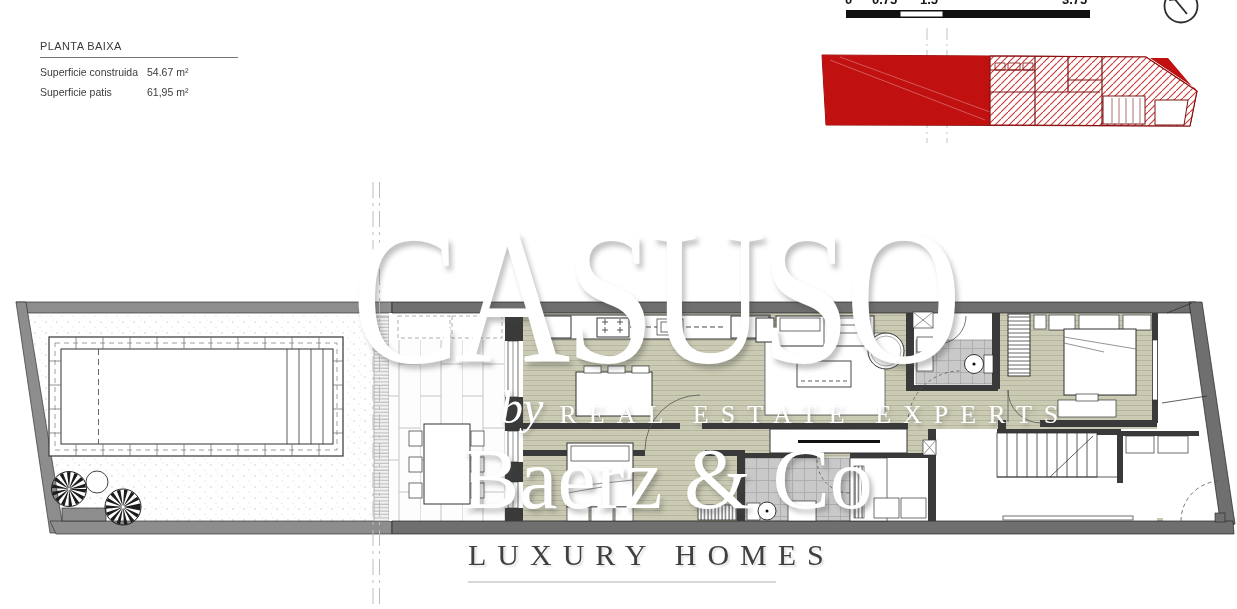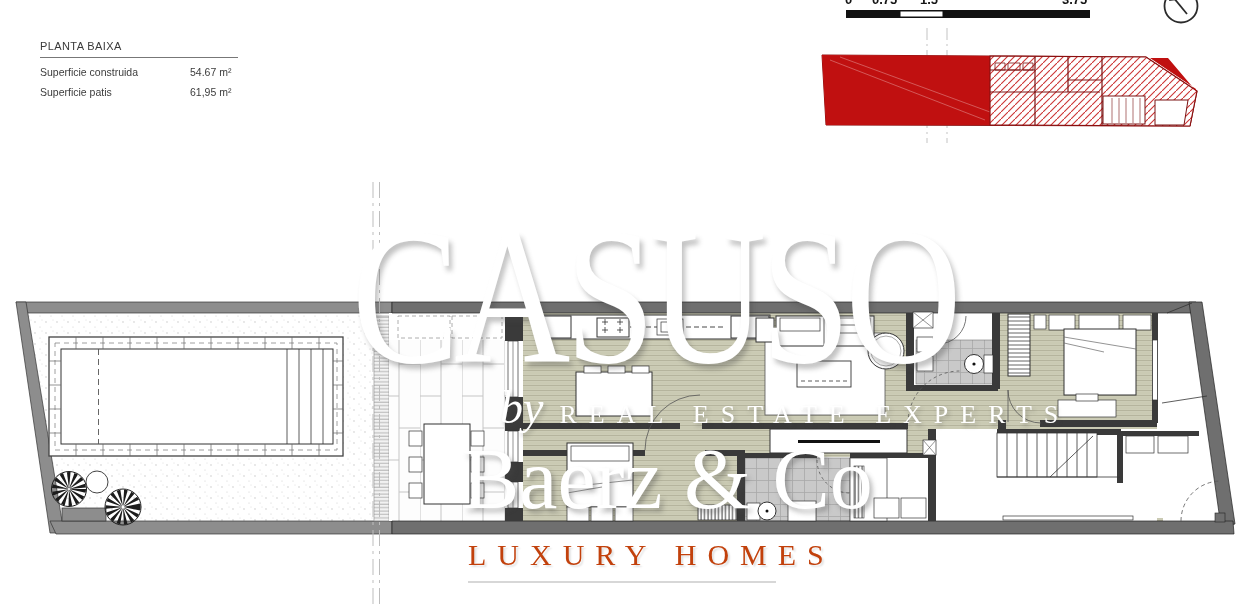--- a/index.html
+++ b/index.html
@@ -2,39 +2,39 @@
 <html><head>
 <meta charset="utf-8">
 <style>
   html,body{margin:0;padding:0;background:#fff;}
   #canvas{position:relative;width:1237px;height:609px;overflow:hidden;background:#fff;
           font-family:"Liberation Sans",sans-serif;}
   
   .title-block{position:absolute;left:40px;top:40px;width:210px;color:#3c3c3c;}
   .tb-title{font-size:11px;letter-spacing:.4px;color:#3a3a3a;}
   .tb-rule{margin-top:5px;width:198px;border-top:1.6px solid #777;}
-  .tb-row{display:flex;margin-top:8px;font-size:10.5px;color:#3c3c3c;justify-content:space-between;}
+  .tb-row{display:flex;margin-top:8px;font-size:10.5px;color:#3c3c3c;}
   .tb-label{width:107px;}
   .tb-value{width:60px;}
   
   .sb-label{position:absolute;font-size:13px;font-weight:bold;color:#161616;}
   .sb-seg{position:absolute;height:8px;top:10px;}
   
   .wm{position:absolute;color:#fff;pointer-events:none;white-space:nowrap;}
   .wm-brand{left:352px;top:198px;font-family:"Liberation Serif",serif;font-size:196px;line-height:1;
             letter-spacing:-6px;transform:scaleX(.82);transform-origin:left top;
             text-shadow:4px 5px 6px rgba(70,70,70,.33);}
   .wm-byline{left:500px;top:381px;display:flex;align-items:baseline;gap:16px;
              text-shadow:2px 3px 4px rgba(70,70,70,.33);}
   .wm-by{font-family:"Liberation Serif",serif;font-style:italic;font-size:46px;}
   .wm-caps{font-family:"Liberation Serif",serif;font-size:26px;letter-spacing:12px;}
   .wm-agency{left:462px;top:436px;font-family:"Liberation Serif",serif;font-size:86px;line-height:1;
              text-shadow:3px 4px 5px rgba(70,70,70,.38);}
   .wm-tagline{left:468px;top:538px;font-family:"Liberation Serif",serif;font-size:30px;
-              letter-spacing:11px;color:#c2410c;
+              letter-spacing:11px;color:#404040;
               text-shadow:-1px -1px 0 rgba(255,255,255,.9),2px 2px 2px rgba(0,0,0,.12);}
   .wm-rule{position:absolute;left:468px;top:581px;width:308px;border-top:2px solid #d7d7d7;}
   
   svg{position:absolute;left:0;top:0;}
   .w {fill:#6f6f6f;stroke:#222;stroke-width:.7;}
   .wl{fill:#8d8d8d;stroke:#333;stroke-width:.7;}
   .p {fill:#3a3a3a;stroke:none;}
   .f {fill:#fff;stroke:#333;stroke-width:1;}
   .f2{fill:#fff;stroke:#333;stroke-width:.7;}
   .ln{stroke:#333;stroke-width:.8;fill:none;}

